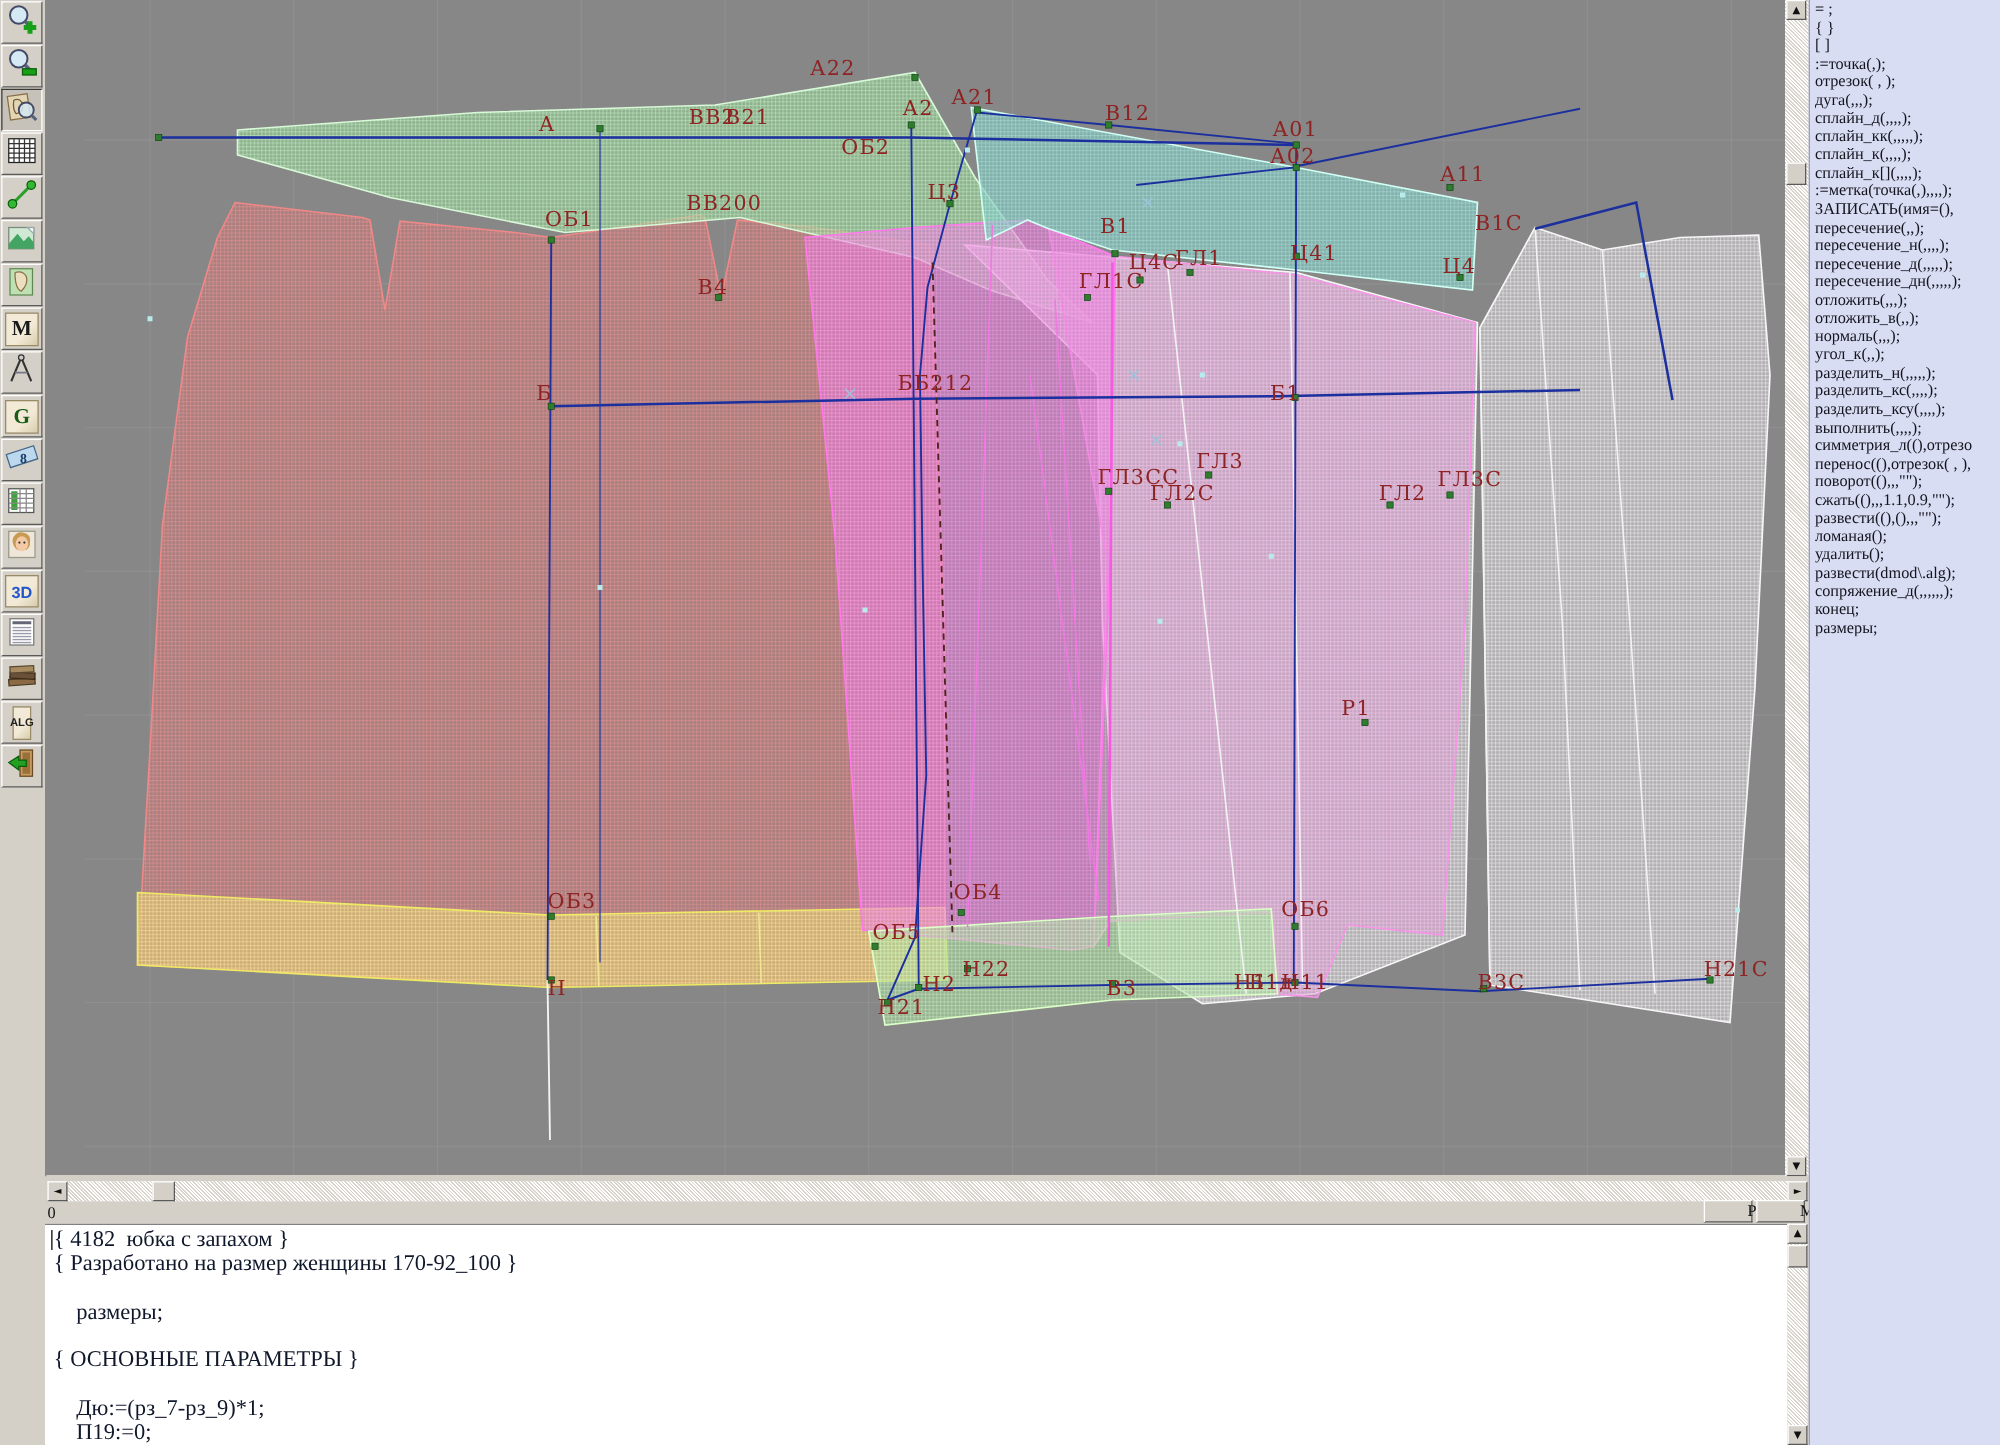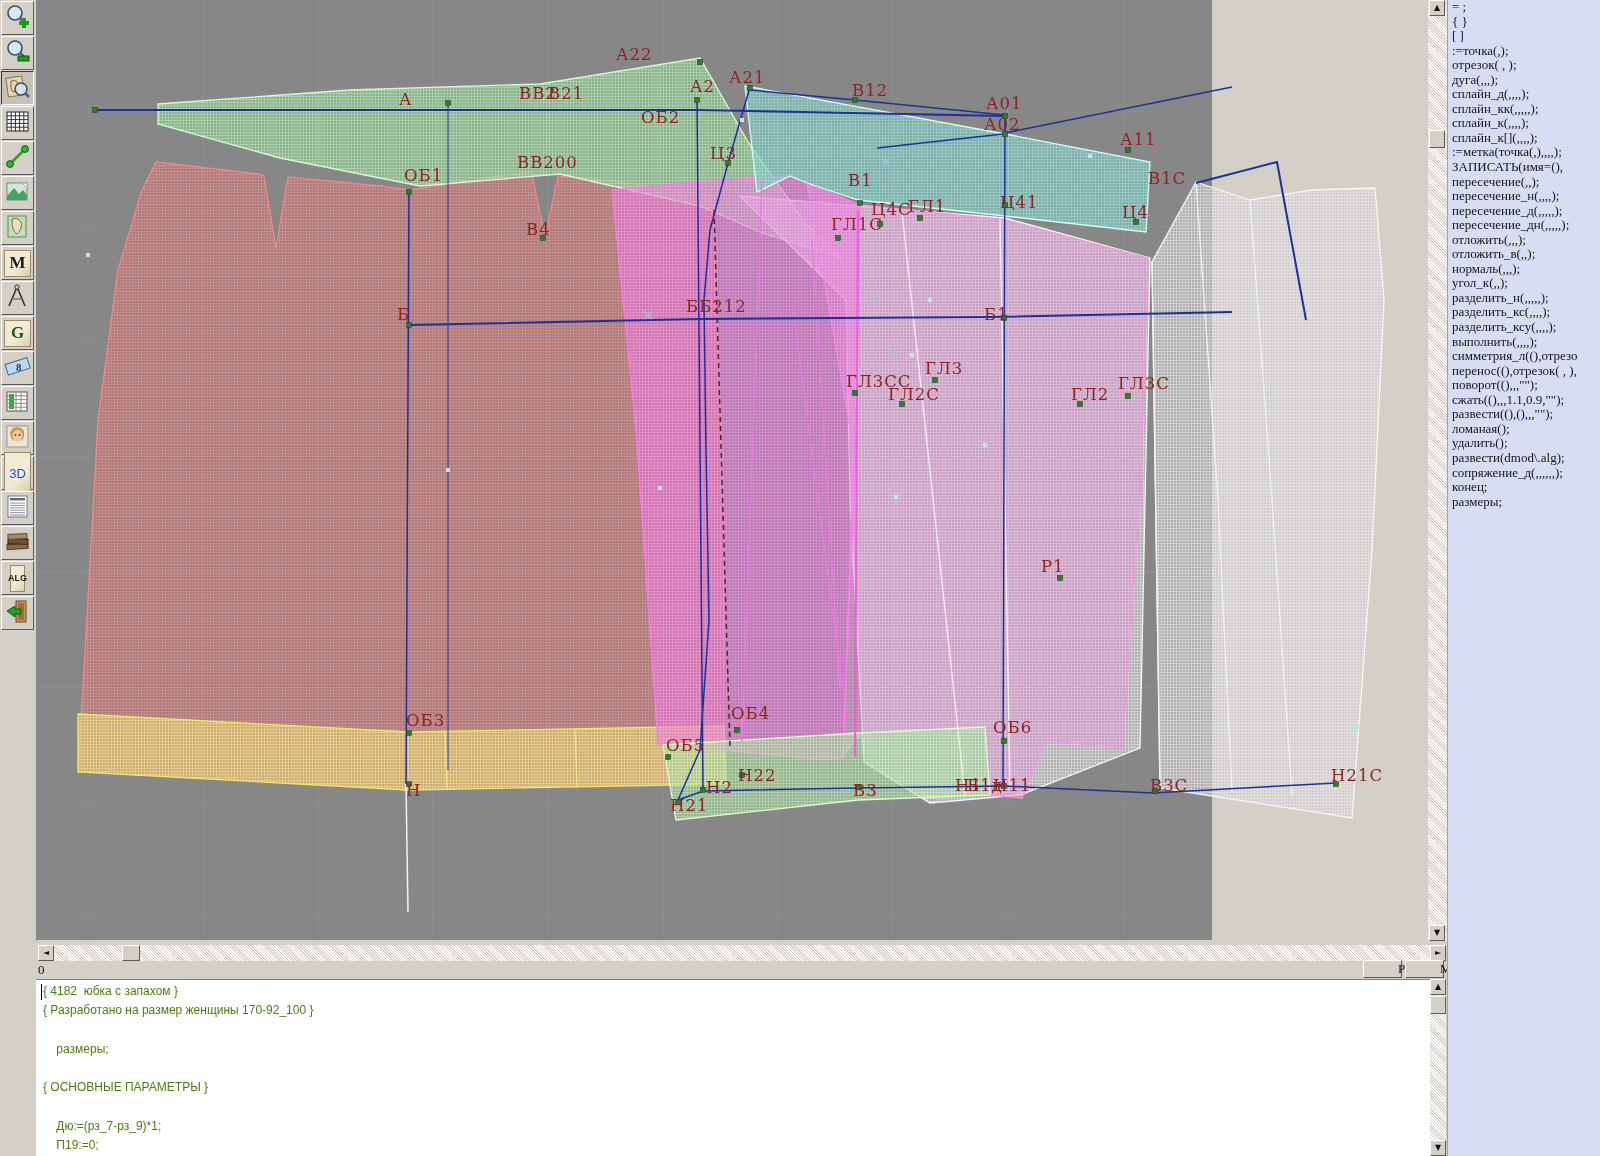--- a/index.html
+++ b/index.html
@@ -6,42 +6,42 @@
     background:#d4d0c8;font-family:"Liberation Serif",serif;}
   #app{position:relative;width:1600px;height:1156px;}
   
   #toolbar{position:absolute;left:0;top:0;width:36px;height:1156px;background:#d4d0c8;
     border-right:1px solid #808080;}
   .tbtn{position:relative;width:33px;height:34px;margin:1px 0 1px 1px;background:#d4d0c8;
     border:1px solid;border-color:#ffffff #5a5a5a #5a5a5a #ffffff;box-sizing:border-box;
     display:flex;align-items:center;justify-content:center;}
   .tbtn.active{border-color:#3a3a3a #ffffff #ffffff #3a3a3a;background:#c6c2ba;}
   
-  #canvas{position:absolute;left:36px;top:0;width:1176px;height:940px;background:#878787;}
+  #canvas{position:absolute;left:36px;top:0;width:1392px;height:940px;background:#878787;padding-left:32px;}
   #canvas svg{display:block}
   
   .sb{position:absolute;background:#e6e3de;
     background-image:repeating-linear-gradient(45deg,#ffffff 0 1px,#d8d4cc 1px 2px);}
   .sb-btn{position:absolute;width:16px;height:16px;background:#d4d0c8;border:1px solid;
     border-color:#ffffff #5a5a5a #5a5a5a #ffffff;box-sizing:border-box;color:#111;
     font-size:8px;line-height:13px;text-align:center;font-family:"DejaVu Sans",sans-serif;}
   .sb-thumb{position:absolute;background:#d4d0c8;border:1px solid;
     border-color:#ffffff #5a5a5a #5a5a5a #ffffff;box-sizing:border-box;}
   #canvas-vscroll{left:1428px;top:0;width:19px;height:941px;}
   
   #bottom-bg{position:absolute;left:36px;top:941px;width:1411px;height:215px;background:#d4d0c8;}
   #hscroll{left:38px;top:945px;width:1408px;height:16px;}
   #scroll-zero{position:absolute;left:38px;top:962px;font-size:13px;color:#111;}
   .mini-btn{position:absolute;height:18px;width:39px;background:#d4d0c8;border:1px solid;
     border-color:#ffffff #5a5a5a #5a5a5a #ffffff;box-sizing:border-box;font-size:13px;
     text-align:center;line-height:16px;color:#111;padding-left:34px;}
   #editor{position:absolute;left:36px;top:979px;width:1394px;height:177px;background:#ffffff;
     border-top:1px solid #808080;}
-  #editor pre{margin:0;padding:2px 0 0 7px;font-family:Liberation Sans, sans-serif;
-    font-size:12px;line-height:19.3px;color:#4d7c0f;}
+  #editor pre{margin:0;padding:2px 0 0 7px;font-family:Liberation Serif, serif;
+    font-size:18px;line-height:19.3px;color:#0f172a;}
   #caret{position:absolute;left:5px;top:4px;width:1px;height:16px;background:#000;}
   #editor-vscroll{left:1430px;top:979px;width:16px;height:177px;}
   
   #right-panel{position:absolute;left:1447px;top:0;width:153px;height:1156px;background:#d9ddf3;
     border-left:1px solid #9aa0b8;}
   .cmd{font-size:13px;line-height:14.55px;color:#14141e;white-space:nowrap;padding-left:4px;
     overflow:hidden;}
 </style>
 </head>
 <body>
@@ -144,21 +144,21 @@
         <span><svg width="27" height="27" viewBox="0 0 27 27" xmlns="http://www.w3.org/2000/svg">
             <rect x="3" y="3" width="21" height="21" fill="#efe6da" stroke="#998"></rect>
             <path d="M6 10 Q8 3 14 4 Q21 5 20 12 Q20 16 17 18 L10 18 Q6 15 6 10" fill="#c89a52"></path>
             <ellipse cx="13.5" cy="13" rx="5" ry="6" fill="#f4c9a6"></ellipse>
             <circle cx="11.5" cy="12" r="0.9" fill="#333"></circle>
             <circle cx="15.5" cy="12" r="0.9" fill="#333"></circle>
           </svg></span>
       </div>
       <div class="tbtn">
         <span>
-          <div style="width:27px;height:42px;display:flex;align-items:center;justify-content:center;background:linear-gradient(135deg,#f2ead6 60%,#d8ccac);border:1px solid #9a8a66;box-sizing:border-box;font-size:13px;color:#2255cc;font-family:Liberation Sans,sans-serif;font-weight:normal">3D</div>
+          <div style="width:27px;height:26px;display:flex;align-items:center;justify-content:center;background:linear-gradient(135deg,#f2ead6 60%,#d8ccac);border:1px solid #9a8a66;box-sizing:border-box;font-size:13px;color:#2255cc;font-family:Liberation Sans,sans-serif;font-weight:bold">3D</div>
         </span>
       </div>
       <div class="tbtn">
         <span><svg width="27" height="27" viewBox="0 0 27 27" xmlns="http://www.w3.org/2000/svg">
             <rect x="4" y="3" width="19" height="21" fill="#fff" stroke="#777"></rect>
             <rect x="6" y="5" width="15" height="2.4" fill="#667"></rect>
             <rect x="6" y="9.5" width="15" height="1.1" fill="#99a"></rect>
             <rect x="6" y="11.9" width="15" height="1.1" fill="#99a"></rect>
             <rect x="6" y="14.3" width="15" height="1.1" fill="#99a"></rect>
             <rect x="6" y="16.7" width="15" height="1.1" fill="#99a"></rect>

